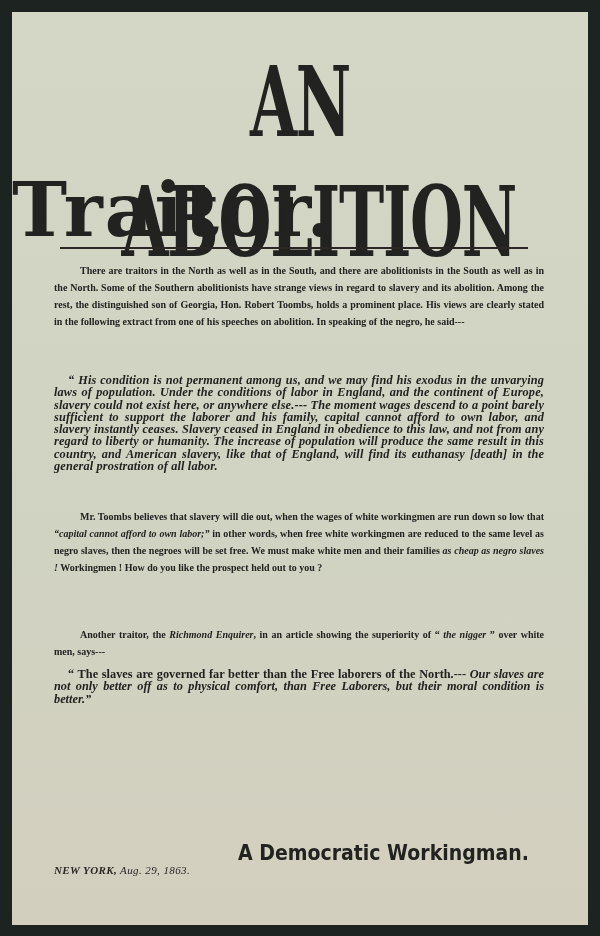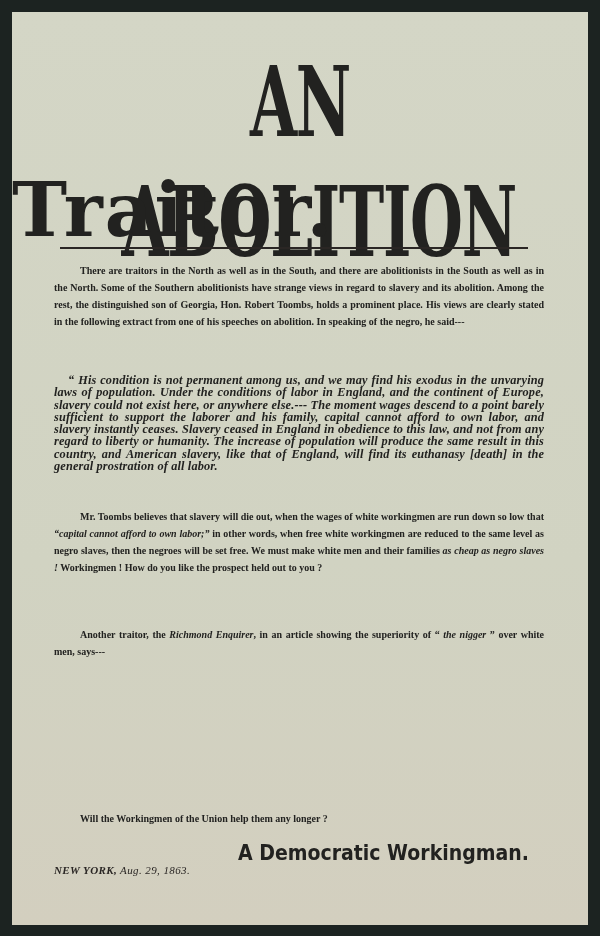--- a/index.html
+++ b/index.html
@@ -74,22 +74,20 @@
 
   <div class="body-text p2">
     <p class="p"><span>Mr. Toombs believes that slavery will die out, when the wages of white workingmen are run down so low that </span><span class="it">“capital cannot afford to own labor;”</span><span> in other words, when free white workingmen are reduced to the same level as negro slaves, then the negroes will be set free.  We must make white men and their families </span><span class="it">as cheap as negro slaves !</span><span>  Workingmen ! How do you like the prospect held out to you ?</span></p>
   </div>
 
   <div class="body-text p3">
     <p class="p"><span>Another traitor, the </span><span class="it">Richmond Enquirer</span><span>, in an article showing the superiority of “ </span><span class="it">the nigger</span><span> ” over white men, says---</span></p>
   </div>
 
   <div class="body-text q2">
+    <p class="q"><span>“ The slaves are governed far better than the Free laborers of the North.---</span> <span class="it">Our slaves are not only better off as to physical comfort, than Free Laborers, but their moral condition is better.”</span></p>
   </div>
 
 
-  <div class="body-text p5">
-    <p class="p">Will the Workingmen of the Union help them any longer ?</p>
-  </div>
 
   <div class="signature">A Democratic Workingman.</div>
   <div class="dateline"><span>NEW YORK,</span><span style="font-weight:normal"> Aug. 29, 1863.</span></div>
 </div>
 
 </body></html>

